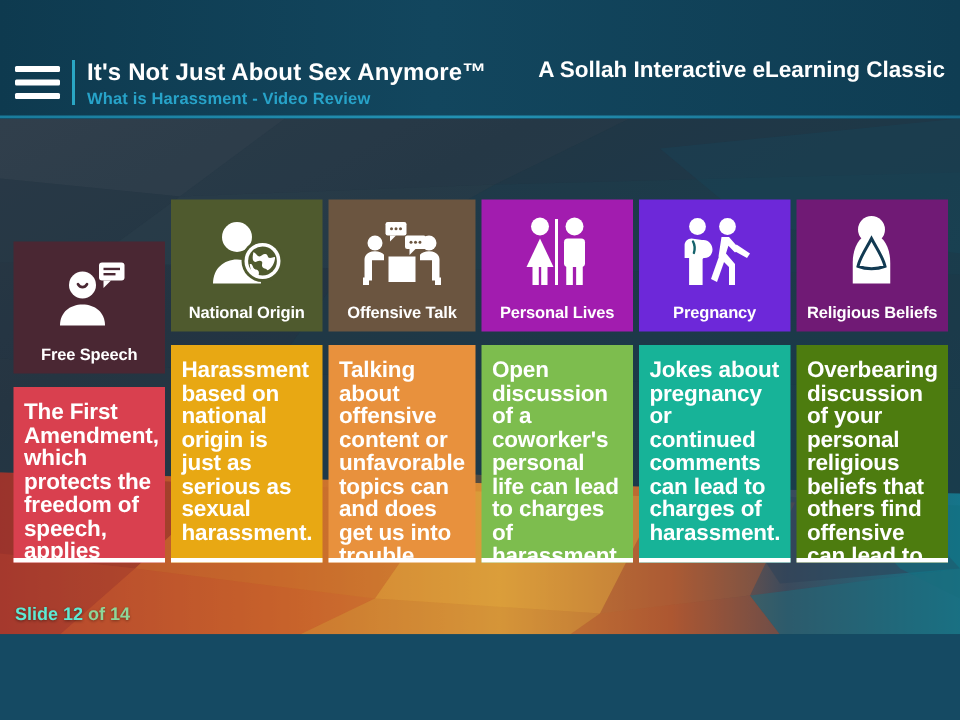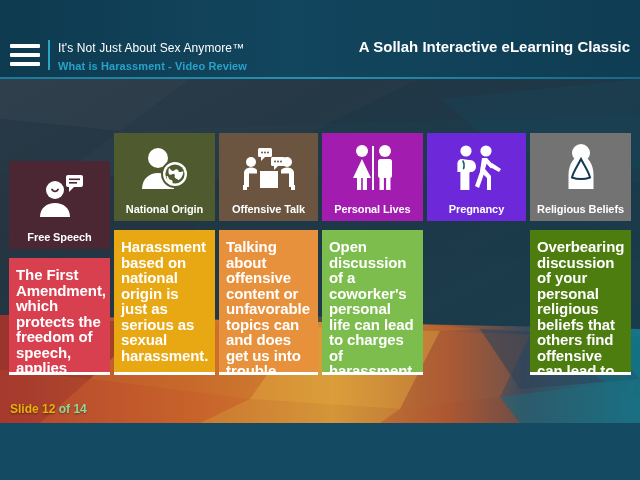--- a/index.html
+++ b/index.html
@@ -26,21 +26,21 @@
     display:flex; flex-direction:column; justify-content:space-between;
     cursor:pointer;
   }
   .hamburger span{ display:block; height:4px; background:#ffffff; border-radius:1px; }
   .hdr-divider{
     position:absolute; left:48px; top:40px; width:2px; height:30px;
     background:#2aa6c4;
   }
   .hdr-titles{ position:absolute; left:58px; top:40px; }
   .hdr-title{
-    font-size:12px; font-weight:normal; color:#ffffff; letter-spacing:.1px;
+    font-size:16px; font-weight:bold; color:#ffffff; letter-spacing:.1px;
     line-height:17px; white-space:nowrap;
   }
   .hdr-sub{
     font-size:11px; font-weight:bold; color:#27a3c9; letter-spacing:.1px;
     line-height:16px; margin-top:1px; white-space:nowrap;
   }
   .hdr-right{
     position:absolute; right:10px; top:38px;
     font-size:15px; font-weight:bold; color:#ffffff; white-space:nowrap;
   }
@@ -81,21 +81,21 @@
     line-height:15.5px; letter-spacing:-.1px;
   }
 
   
   .slide-counter{
     position:absolute; left:10px; top:402px;
     font-size:12px; font-weight:bold; color:#ffffff;
     text-shadow:0 1px 2px rgba(0,0,0,.45);
   }
   .slide-counter .dim{ color:#86efac; font-weight:bold; opacity:.85; }
-  .slide-counter .num{ color:#eab308; }
+  .slide-counter .num{ color:#5eead4; }
 </style>
 </head>
 <body>
 
 <div class="stage">
 
   <div class="bgwrap">
     <svg viewBox="0 0 640 344" preserveAspectRatio="none" aria-hidden="true">
       <defs>
         <linearGradient id="bgbase" x1="0" y1="0" x2="1" y2="1">
@@ -268,24 +268,27 @@
             <path d="M12 17c1.2 2.2 1.4 5 .6 7.6" stroke="#14626b" stroke-width="1.6" fill="none" stroke-linecap="round"></path>
             <circle cx="35" cy="7" r="5.6" fill="#fff"></circle>
             <path d="M31 14h5l7 8-3 2.4-4.4-4.6L34 25l6 7v14h-4V34l-7-7z" fill="#fff"></path>
             <polygon points="30,25 34,27 28,44 24,42" fill="#fff"></polygon>
             <polygon points="41,19 50,25 48,28 39,23" fill="#fff"></polygon>
           </svg>
         </div>
         <div class="card-label">Pregnancy</div>
       </div>
       <div class="card-gap"></div>
-    </div>
-
-    <div class="card">
-      <div class="card-head" style="background:#737373;">
+      <div class="card-body" style="background:#17b398;">
+        <div class="card-text">Jokes about pregnancy or continued comments can lead to charges of harassment.</div>
+      </div>
+    </div>
+
+    <div class="card">
+      <div class="card-head" style="background:#701a75;">
         <div class="card-icon">
           <svg width="46" height="50" viewBox="0 0 46 50">
             <circle cx="23" cy="10" r="9" fill="#fff"></circle>
             <path d="M23 13c-7 0-12.5 8-12.5 19V46h25V32c0-11-5.5-19-12.5-19z" fill="#fff"></path>
             <path d="M23 16c-3 6-7.5 12-9 18.5 3.6 1.4 6.4 1.6 9 1.6s5.4-.2 9-1.6C30.5 28 26 22 23 16z" fill="none" stroke="#123a52" stroke-width="2"></path>
           </svg>
         </div>
         <div class="card-label">Religious Beliefs</div>
       </div>
       <div class="card-gap"></div>

